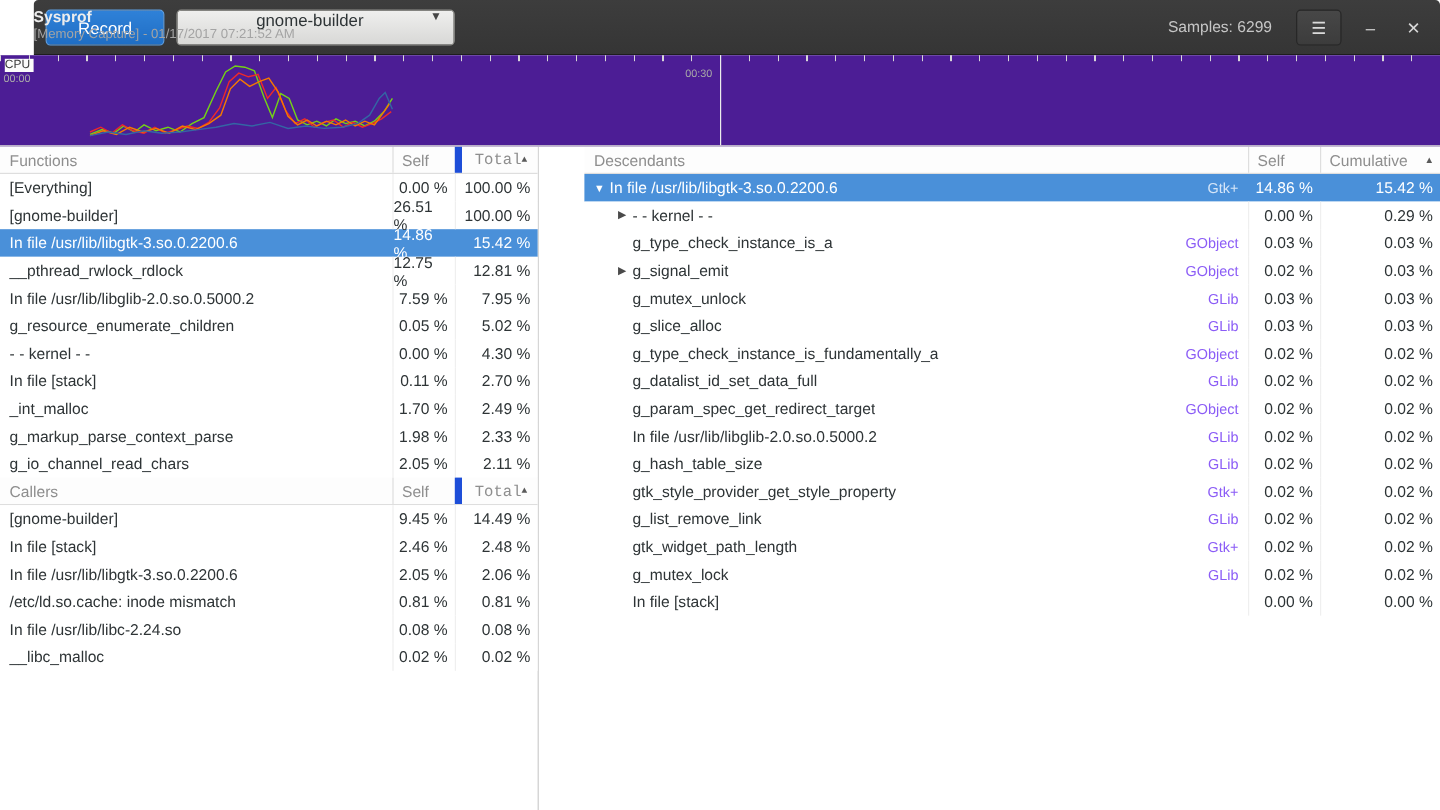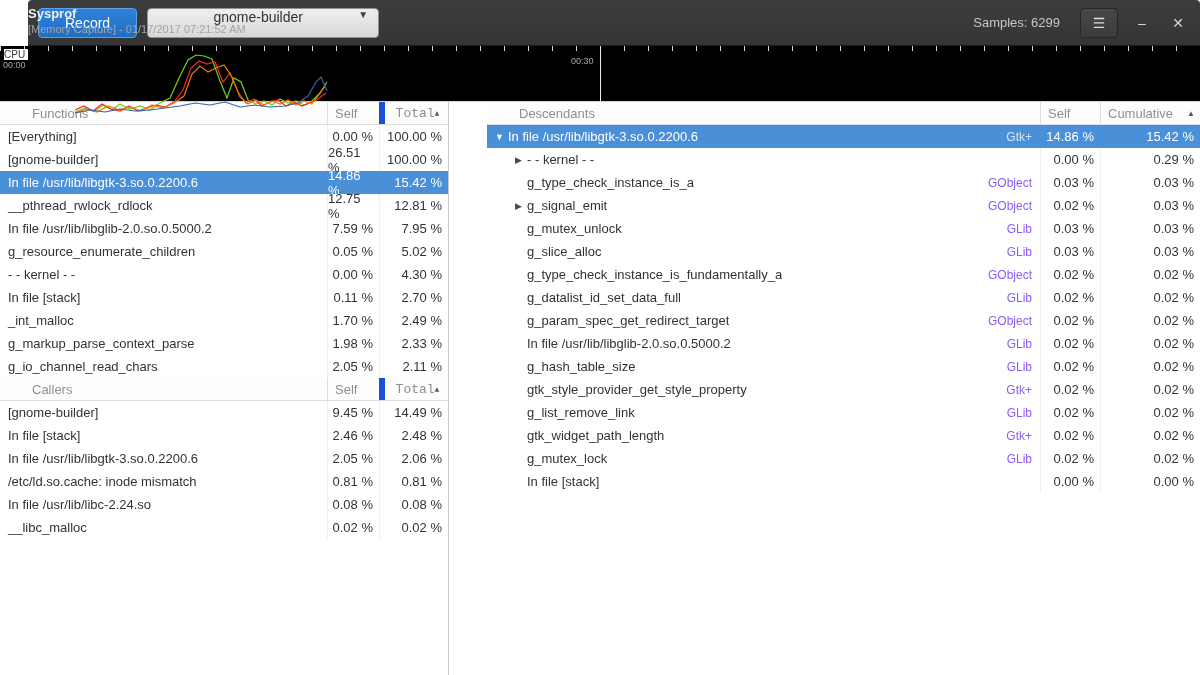--- a/index.html
+++ b/index.html
@@ -23,36 +23,36 @@
   .title { color:#ededed; font-size:13px; font-weight:bold; }
   .subtitle { color:#a4a4a4; font-size:11px; margin-top:2px; }
   .header-right { margin-left:auto; display:flex; align-items:center; gap:12px; z-index:1; }
   .samples { color:#c6c6c6; font-size:13px; margin-right:8px; }
   .menu-btn { width:38px; height:30px; background:linear-gradient(#474747,#3c3c3c);
     border:1px solid #272727; border-radius:4px; color:#dadada; font-size:14px; cursor:pointer; }
   .win-btn { width:24px; height:24px; background:none; border:none; color:#d8d8d8; font-size:14px;
     cursor:pointer; display:flex; align-items:center; justify-content:center; }
 
   
-  .cpu-area { height:56px; flex:none; position:relative; background:#000000; border-bottom:1px solid #d4d4d4; }
+  .cpu-area { height:76px; flex:none; position:relative; background:#4c1d95; border-bottom:1px solid #d4d4d4; }
   .cpu-ticks { position:absolute; top:0; left:0; right:0; height:5px;
     background:repeating-linear-gradient(to right,#d8d8d8 0 1px,transparent 1px 24px); }
   .cpu-label { position:absolute; top:3px; left:4px; font-size:10px; color:#3c3c3c; background:#fbfbfb; padding-right:3px; }
   .time-start { position:absolute; top:14px; left:3px; font-size:9px; color:#a8a8a8; }
   .time-mid { position:absolute; top:10px; left:571px; font-size:9px; color:#a8a8a8; }
   .cpu-midline { position:absolute; top:0; bottom:0; left:600px; width:1px; background:#ececec; }
   #cpu-svg { position:absolute; inset:0; width:1200px; height:76px; }
 
   
   .main { flex:1; display:flex; overflow:hidden; }
   .left-pane { width:449px; flex:none; border-right:1px solid #cccccc; display:flex; flex-direction:column; background:#fff; }
   .right-pane { flex:1; display:flex; flex-direction:column; background:#fff;margin-left:38px; }
 
   .thead { display:flex; height:23px; flex:none; align-items:stretch; background:#fdfdfd;
-    border-bottom:1px solid #dedede; color:#8e8e8e; font-size:13px;padding-left:24px; }
+    border-bottom:1px solid #dedede; color:#8e8e8e; font-size:13px; }
   .hcell { display:flex; align-items:center; cursor:pointer; }
   .hname { flex:1; padding-left:8px; overflow:hidden; }
   .hself { width:52px; padding-left:7px; border-left:1px solid #dedede; }
   .htotal { width:69px; padding:0 5px 0 7px; border-left:6px solid #1d4ed8; justify-content:center;font-family:Liberation Mono, monospace; }
   .hdself { width:60px; padding-left:7px; border-left:1px solid #dedede; }
   .hdcum { width:100px; padding:0 5px 0 7px; border-left:1px solid #dedede; justify-content:space-between; }
   .sort-arrow { font-size:8px; color:#5a5a5a; }
 
   .tbody { flex:none; }
   .trow { display:flex; height:23px; align-items:stretch; font-size:13px; color:#2e3436; background:#ffffff; cursor:default; }

